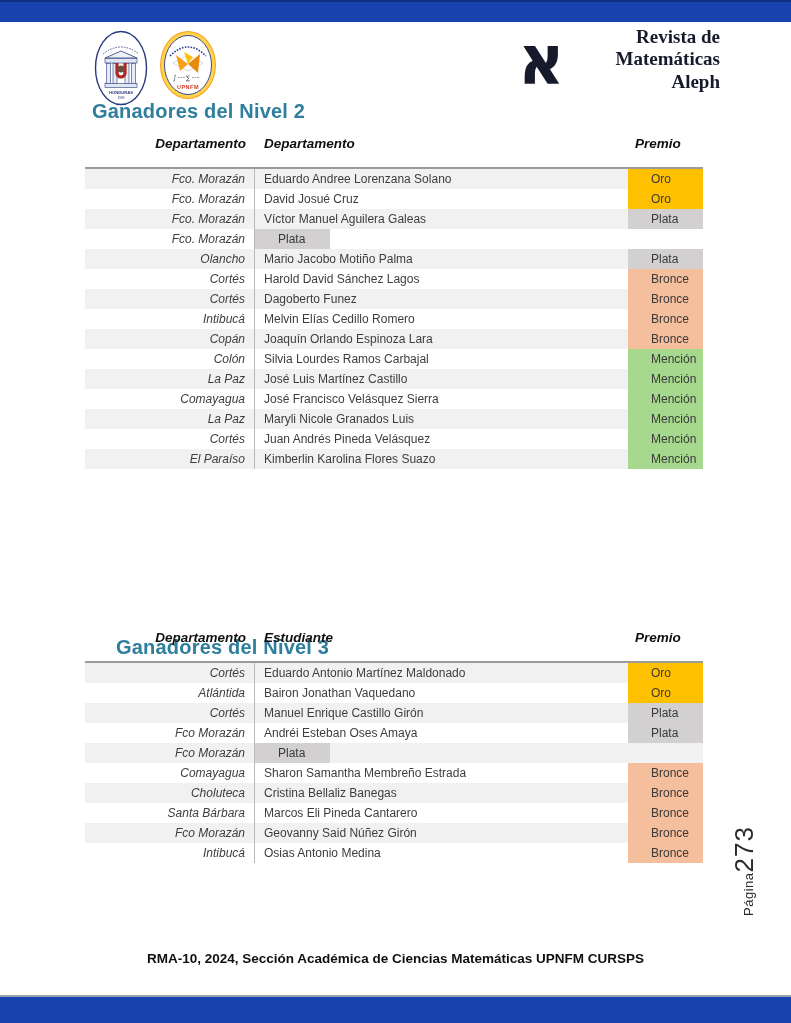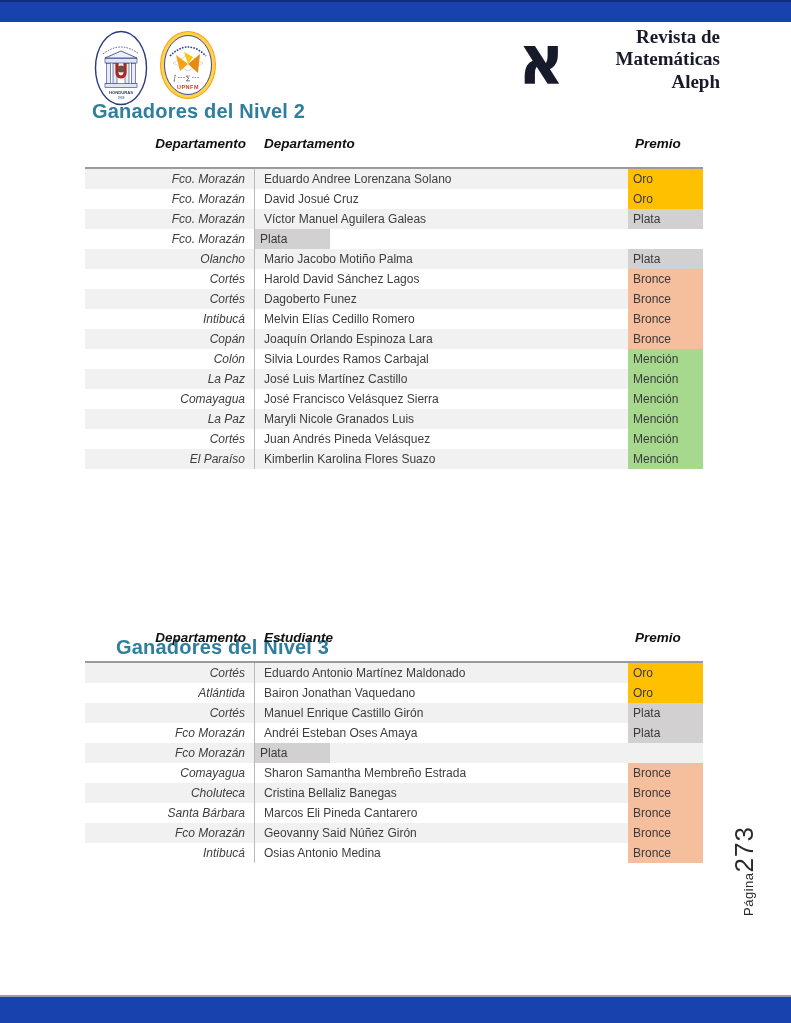--- a/index.html
+++ b/index.html
@@ -57,21 +57,21 @@
   .h-pre { width: 75px; padding-left: 7px; }
   .trow { display: flex; height: 20px; font-size: 12px; }
   .trow.alt { background: var(--altrow, #f1f1f1); }
   .cell { display: flex; align-items: center; }
   .cell.dep {
     width: 170px; justify-content: flex-end; padding-right: 9px;
     font-style: italic; color: #3d3d3d;
     border-right: 1px solid #b9b9b9;
   }
   .cell.est { flex: 1; padding-left: 9px; color: #3d3d3d; }
-  .cell.pre { width: 75px; padding-left: 5px; color: #3a3a3a; }
+  .cell.pre { width: 75px; padding-left: 23px; color: #3a3a3a; }
   .footer-line {
     position: absolute; left: 0; top: 951px; width: 100%;
     text-align: center; font-size: 13.5px; font-weight: bold; color: #101010;
   }
   .page-num {
     position: absolute; left: 682px; top: 848px; width: 140px; height: 46px;
     transform: rotate(-90deg); transform-origin: center center;
     display: flex; align-items: baseline; justify-content: center;
     color: #2b2b2b; white-space: nowrap;
   }
@@ -267,20 +267,21 @@
           <span class="cell pre" style="background: rgb(245, 190, 157);">Bronce</span>
         </div>
         <div class="trow">
           <span class="cell dep">Intibucá</span>
           <span class="cell est">Osias Antonio Medina</span>
           <span class="cell pre" style="background: rgb(245, 190, 157);">Bronce</span>
         </div>
       </div>
   </div>
 
+  <div class="footer-line">RMA-10, 2024, Sección Académica de Ciencias Matemáticas UPNFM CURSPS</div>
 
   <div class="page-num">
     <span class="pn-label">Página</span>
       <span class="pn-num">273</span>
   </div>
 
   <div class="bottom-hairline"></div>
   <div class="bottom-bar"></div>
 </div>
 

